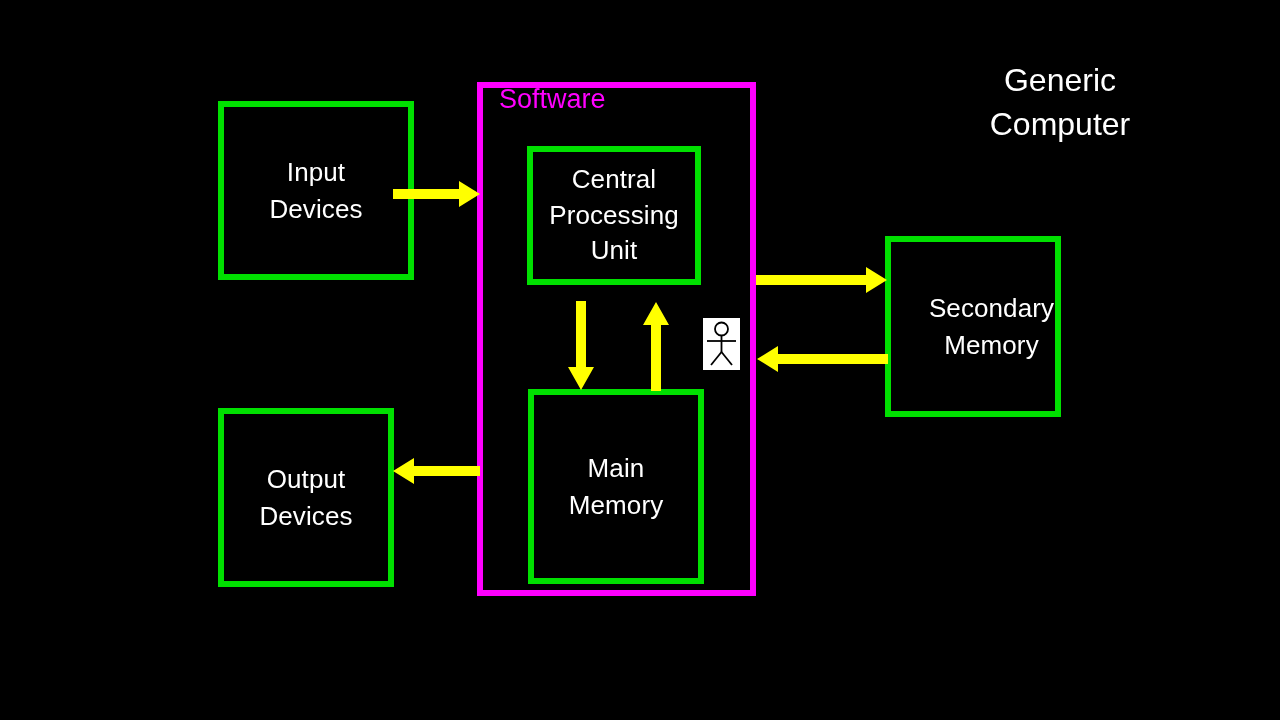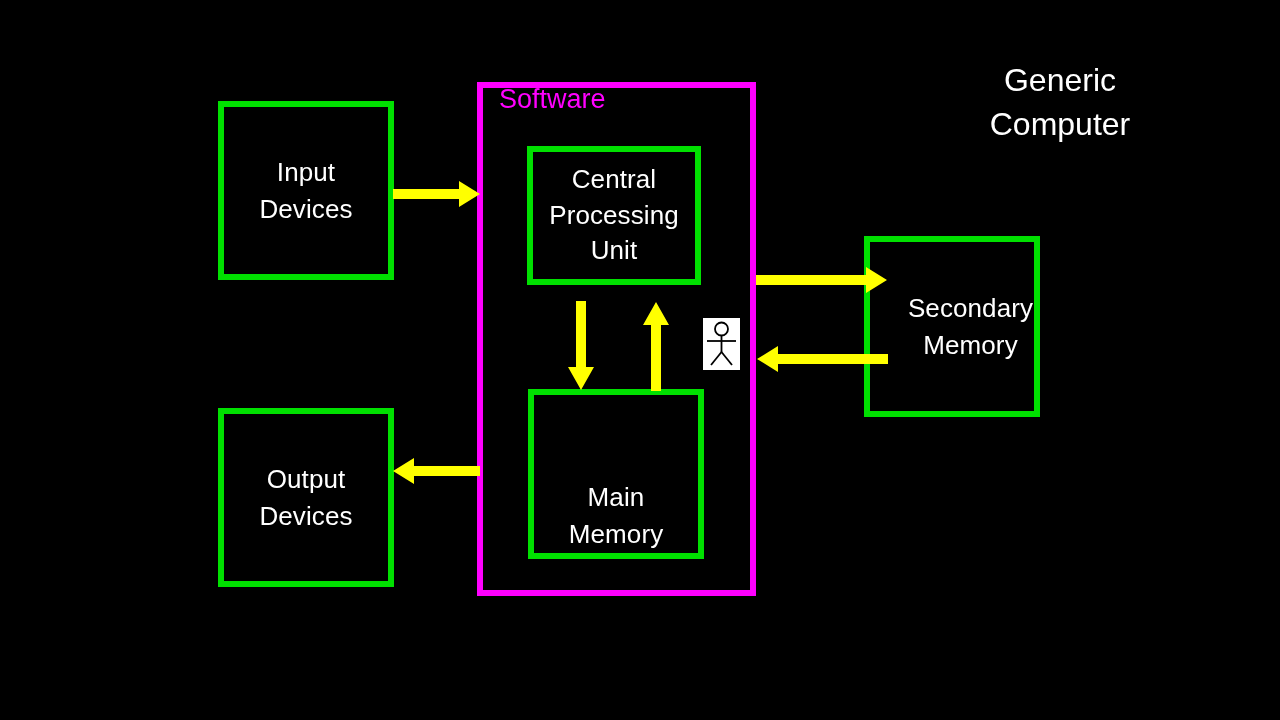--- a/index.html
+++ b/index.html
@@ -29,25 +29,25 @@
   }
   .node-label {
     color: #ffffff;
     font-size: 26px;
     line-height: 1.42;
     white-space: pre-line;
     letter-spacing: 0.1px;
   }
 
   
-  #input-devices   { left: 218px; top: 101px; width: 176px; height: 179px; }
+  #input-devices   { left: 218px; top: 101px; width: 196px; height: 179px; }
   #output-devices  { left: 218px; top: 408px; width: 176px; height: 179px; }
   #cpu             { left: 527px; top: 146px; width: 174px; height: 139px; }
-  #main-memory     { left: 528px; top: 389px; width: 176px; height: 170px; align-items: flex-end; }
-  #secondary-memory{ left: 864px; top: 236px; width: 176px; height: 181px; padding-left: 37px; }
+  #main-memory     { left: 528px; top: 389px; width: 176px; height: 195px; }
+  #secondary-memory{ left: 885px; top: 236px; width: 176px; height: 181px; padding-left: 37px; }
 
   #cpu .node-label { line-height: 1.38; }
 
   
   #software-box {
     position: absolute;
     box-sizing: border-box;
     left: 477px;
     top: 82px;
     width: 279px;

